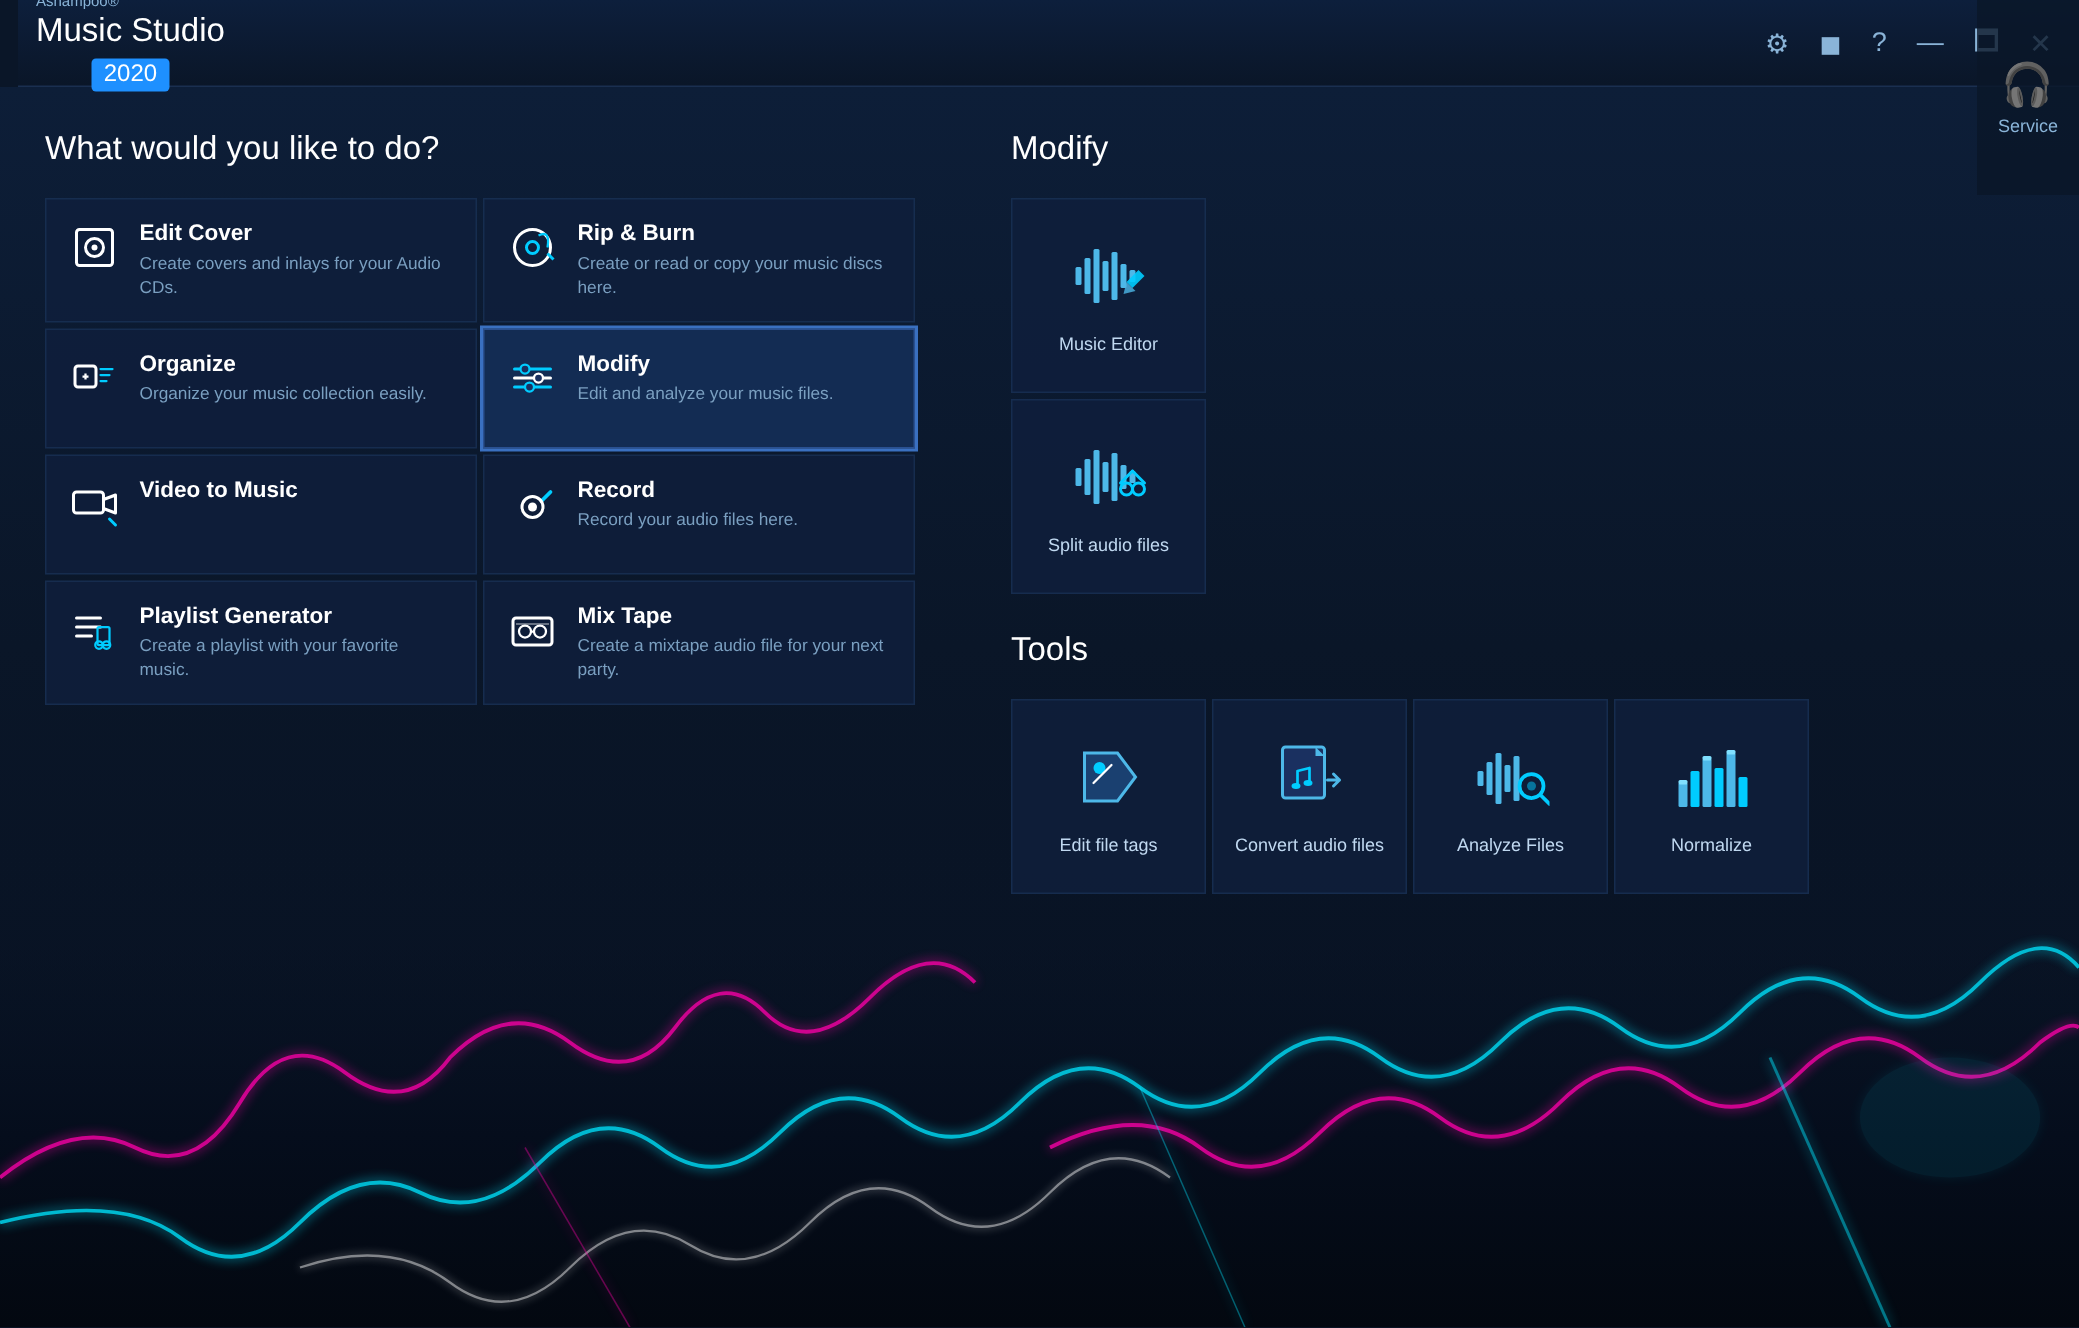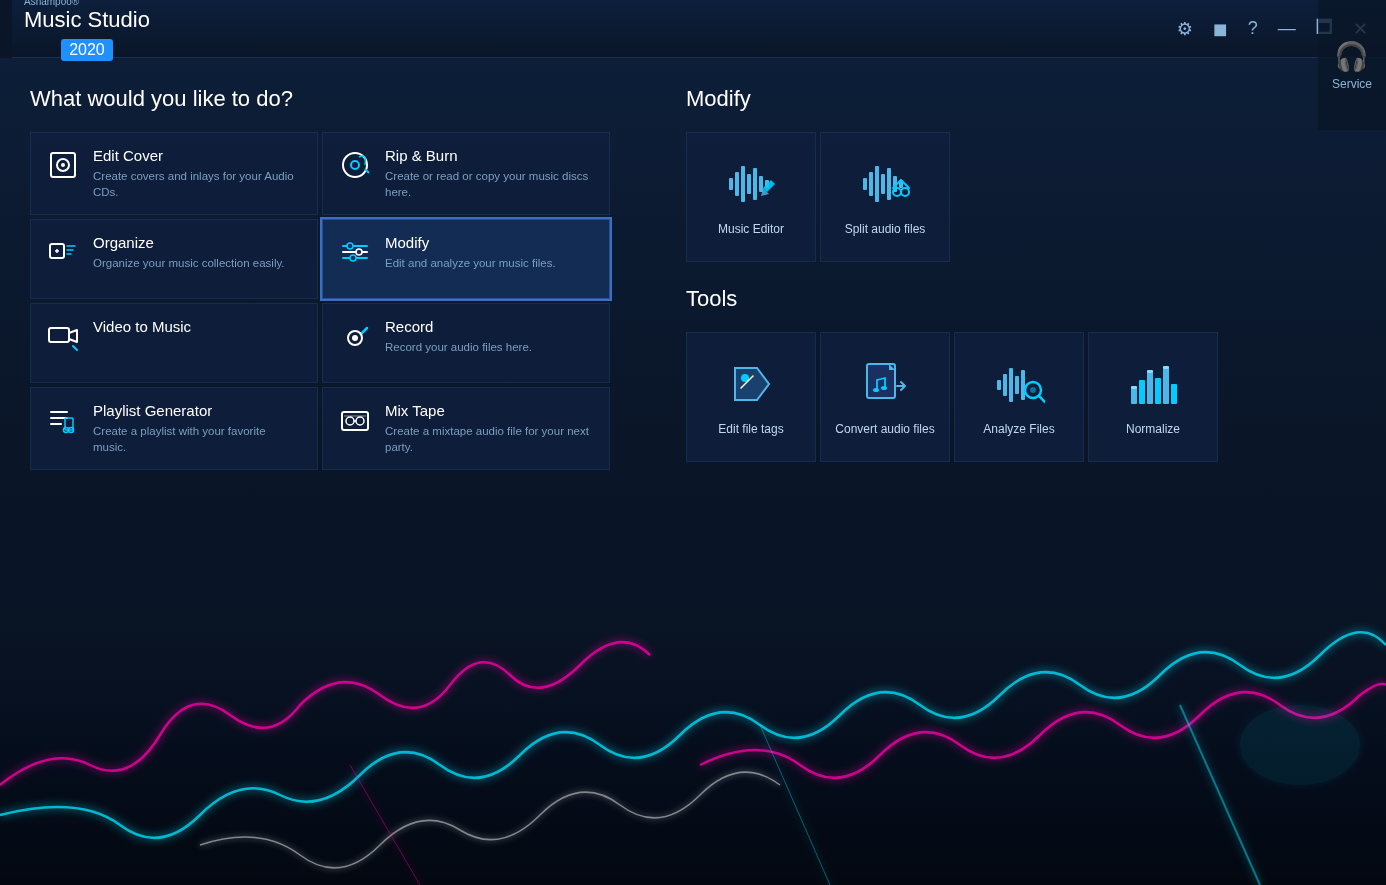--- a/index.html
+++ b/index.html
@@ -104,21 +104,21 @@
     .neon-bg svg {
       width: 100%;
       height: 100%;
     }
 
     
     .content-area {
       position: relative;
       z-index: 2;
       display: flex;
-      gap: 16px;
+      gap: 4px;
       height: 100%;
     }
 
     
     .left-panel {
       width: 640px;
       padding: 28px 30px;
       flex-shrink: 0;
     }
 
@@ -162,21 +162,21 @@
       align-items: center;
       justify-content: center;
     }
     .card-icon svg {
       width: 32px;
       height: 32px;
     }
     .card-text {}
     .card-title {
       font-size: 15px;
-      font-weight: 400;
+      font-weight: 700;
       color: #fff;
       margin-bottom: 4px;
     }
     .card-desc {
       font-size: 11.5px;
       color: #7a9fc0;
       line-height: 1.4;
     }
 
     
@@ -185,20 +185,21 @@
       padding: 28px 30px;
     }
 
     .modify-section { margin-bottom: 24px; }
     .tools-section {}
 
     .modify-cards {
       display: flex;
       gap: 4px;
       margin-top: 12px;
+      flex-direction: column;
     }
     .tools-cards {
       display: flex;
       gap: 4px;
       margin-top: 12px;
     }
 
     .icon-card {
       background: rgba(15, 30, 60, 0.85);
       border: 1px solid rgba(30, 60, 100, 0.5);

